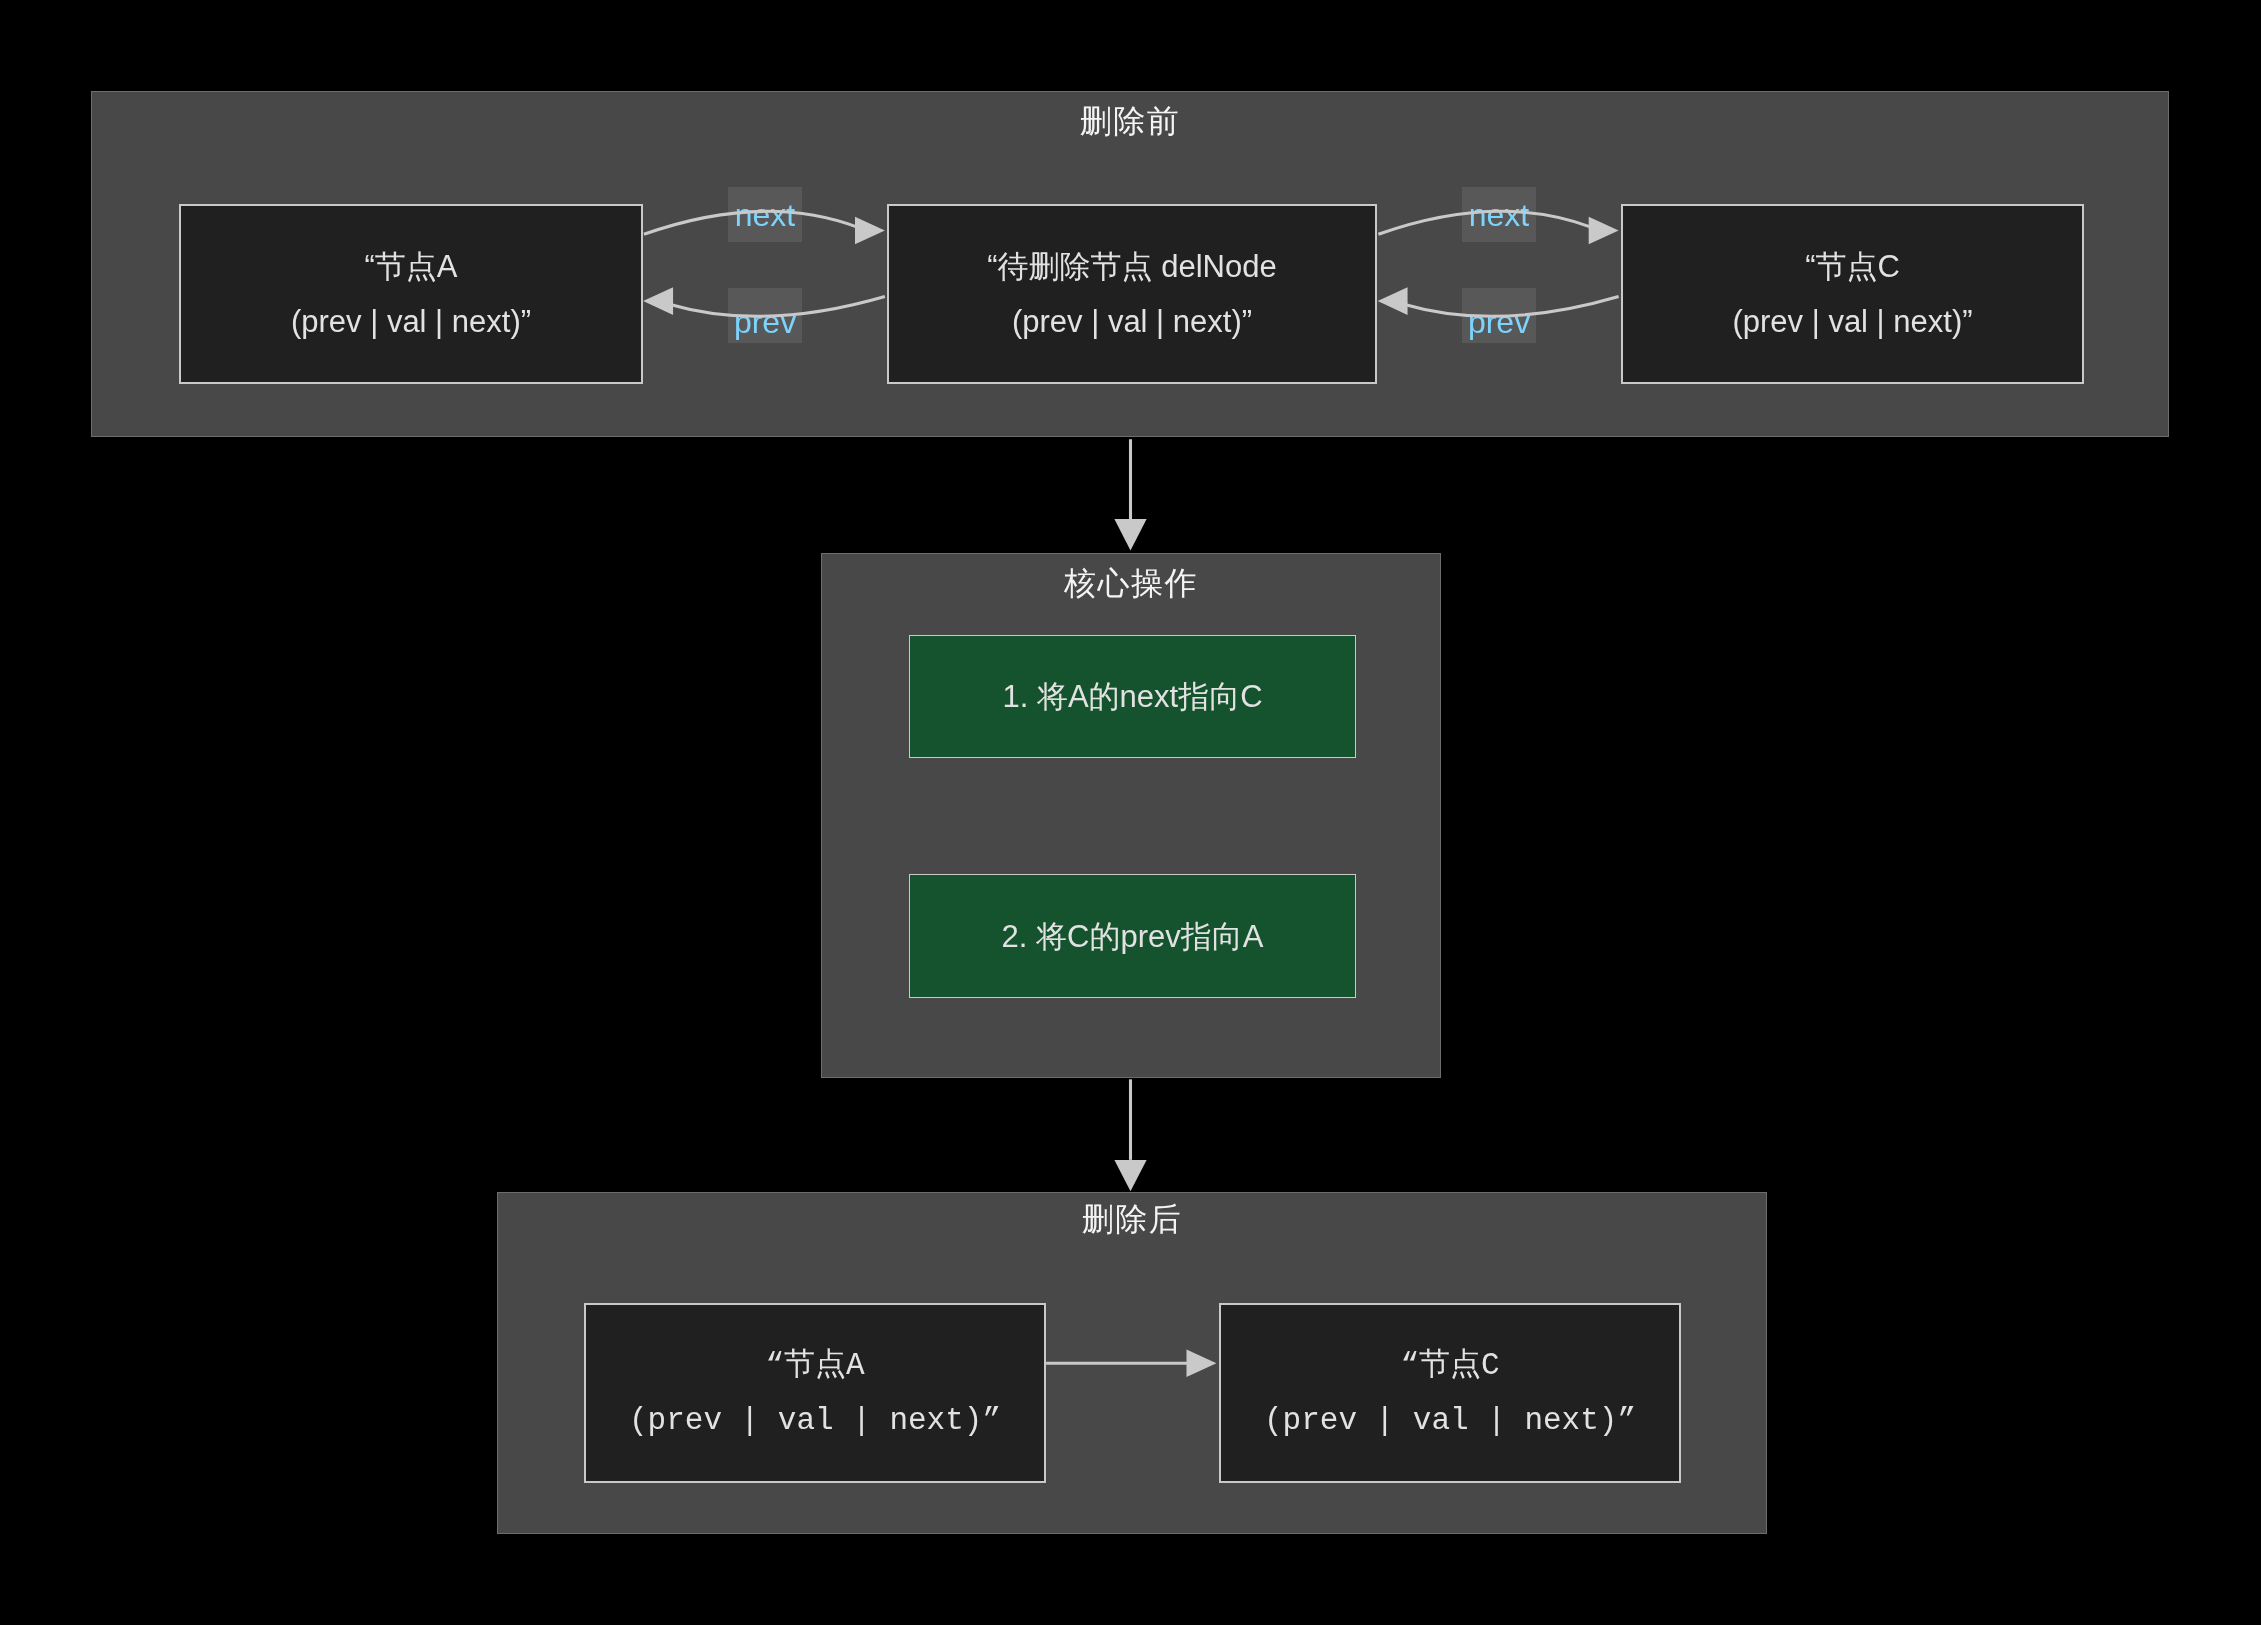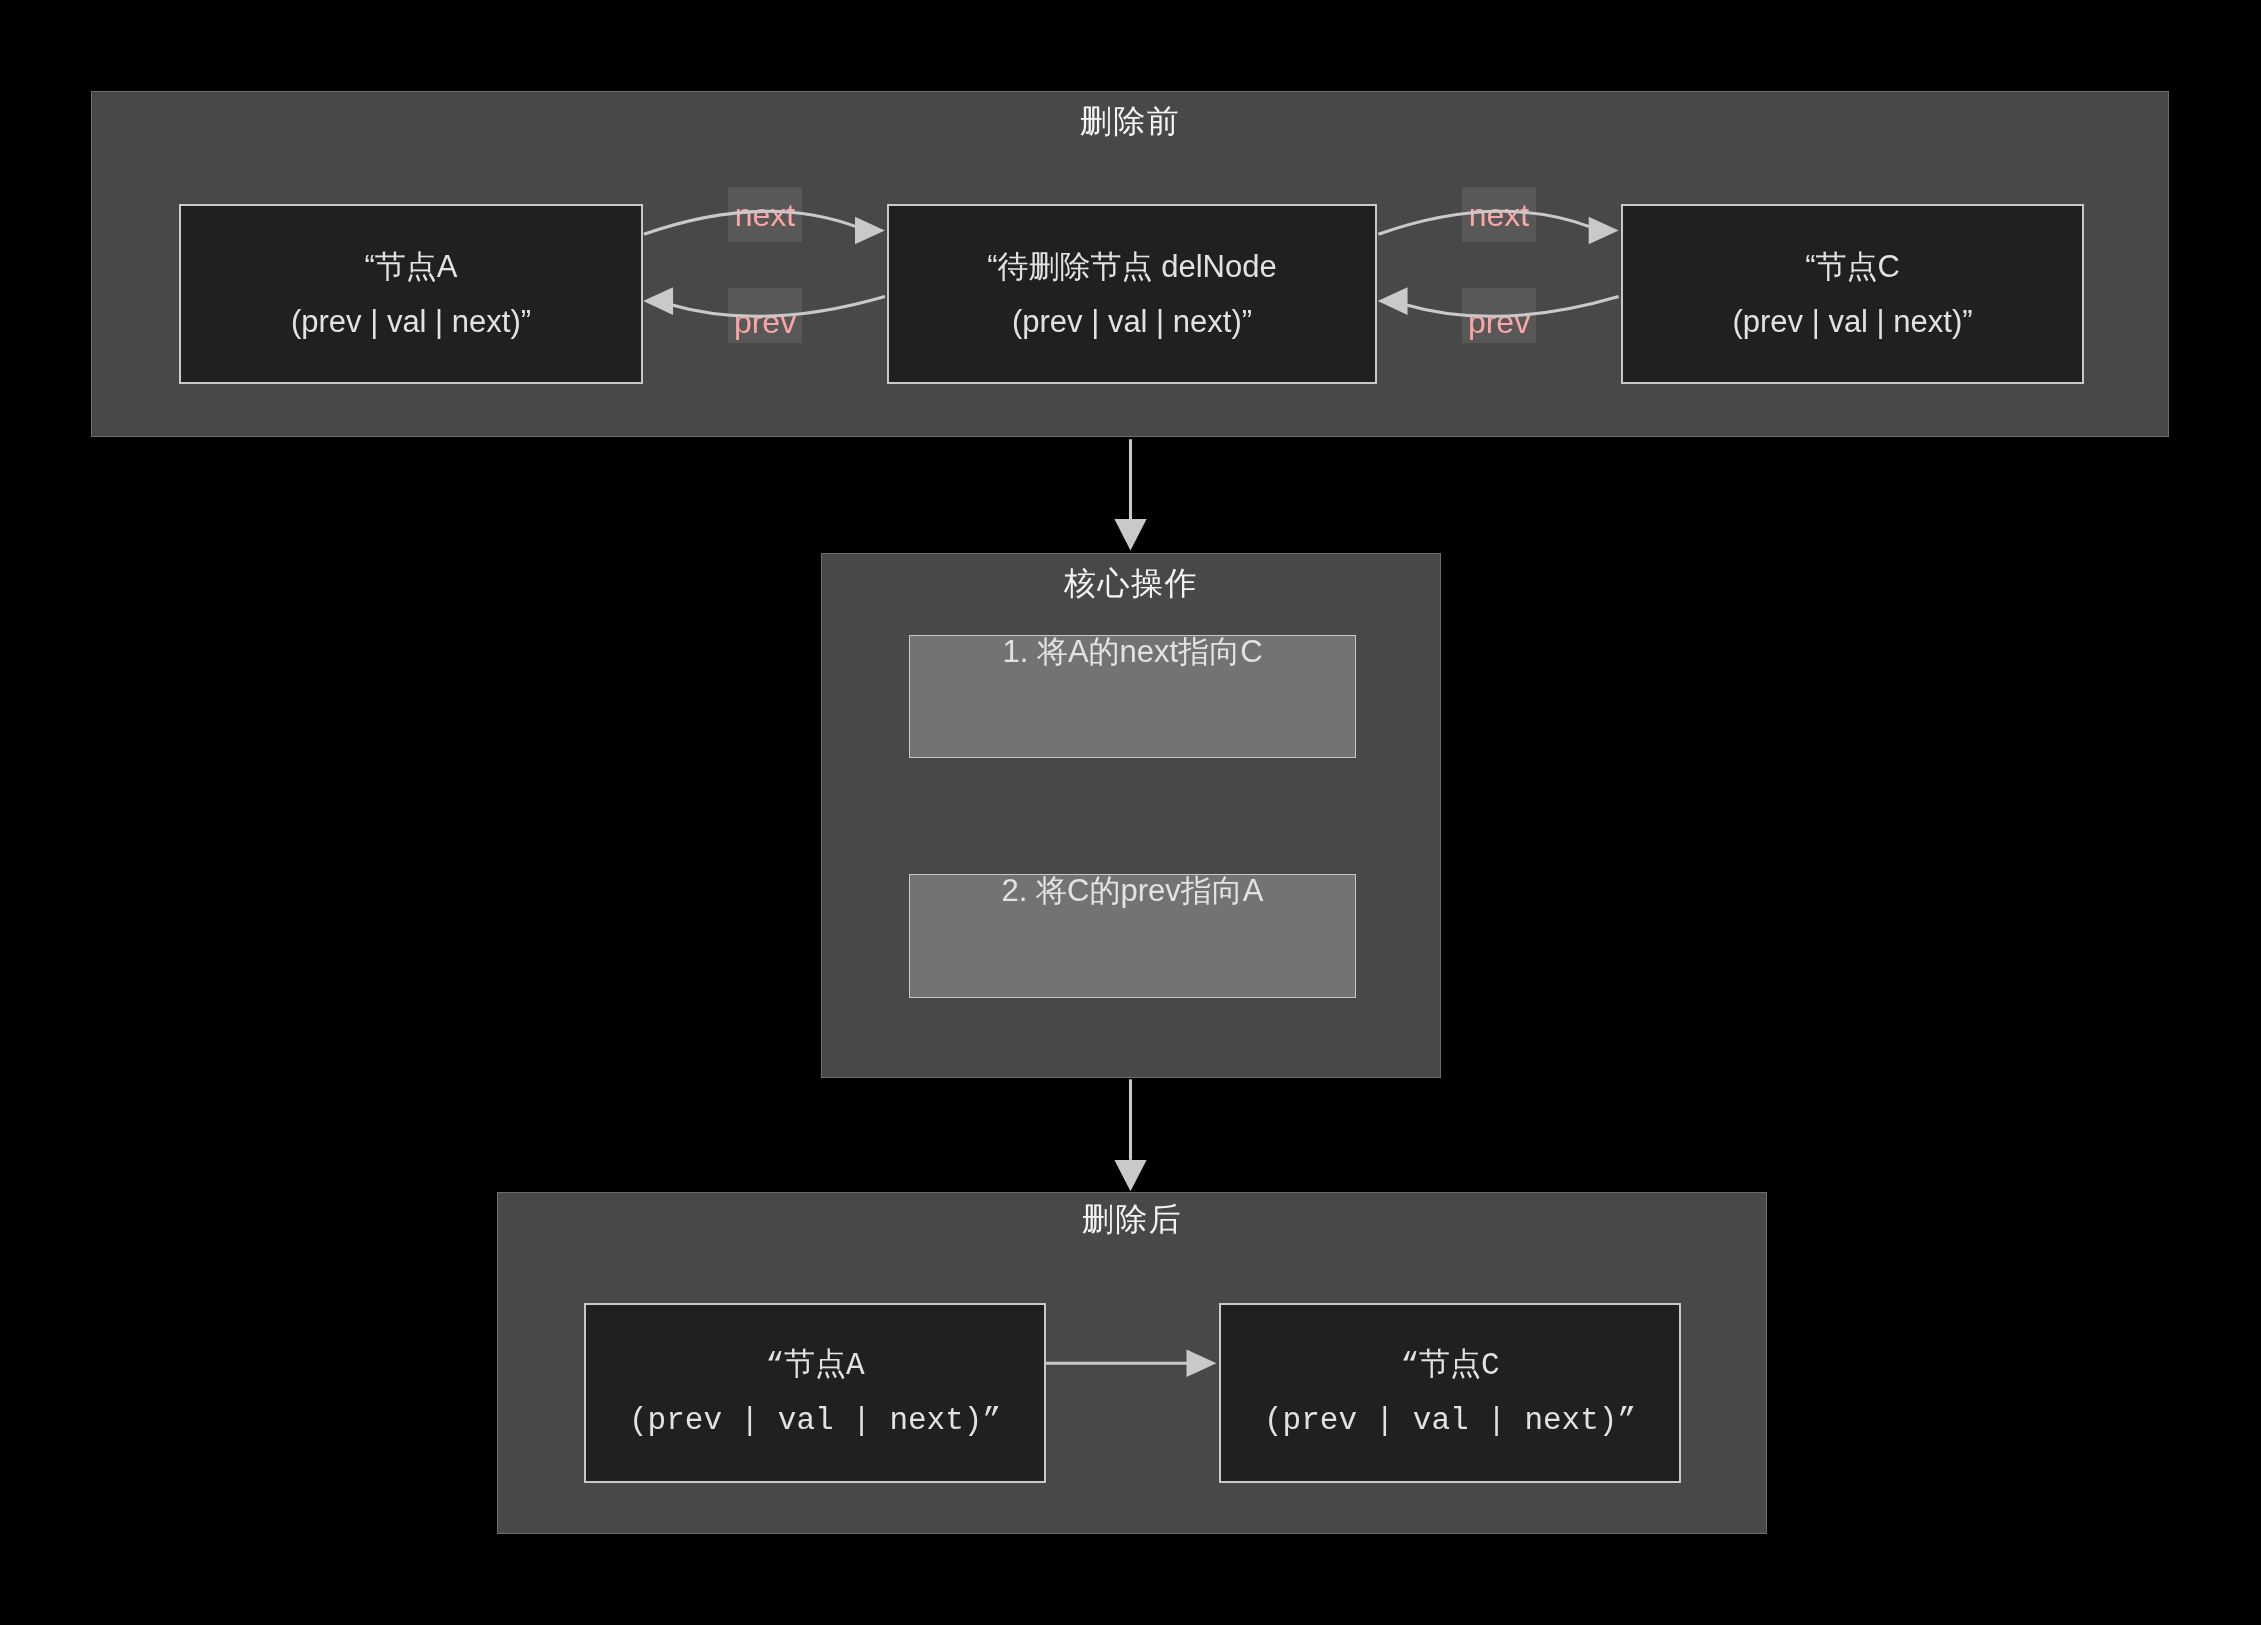--- a/index.html
+++ b/index.html
@@ -61,41 +61,42 @@
   .node-del-before { left: 795px; top: 83px; width: 490px; height: 180px; }
   .node-c-before   { left: 1529px; top: 83px; width: 463px; height: 180px; }
   
   .node-a-after { left: 86px; top: 81px; width: 462px; height: 180px; }
   .node-c-after { left: 721px; top: 81px; width: 462px; height: 180px; }
 
   .rel-label {
     position: absolute;
     width: 74px; height: 55px;
     background: #585858;
-    color: #fca5a5;
+    color: #7dd3fc;
     font-size: 32px;
     line-height: 1;
     display: flex;
     align-items: center;
     justify-content: center;
     overflow: visible;
   }
   .label-next-left  { left: 636px;  top: 95px; }
   .label-prev-left  { left: 636px;  top: 196px; align-items: flex-end; padding-bottom: 4.6px; box-sizing: border-box; }
   .label-next-right { left: 1370px; top: 95px; }
   .label-prev-right { left: 1370px; top: 196px; align-items: flex-end; padding-bottom: 4.6px; box-sizing: border-box; }
 
   .step-box {
     position: absolute;
     left: 87px;
     width: 447px;
-    background: #737373;
+    background: #14532d;
     border: 1.5px solid #c9c9c9;
     box-sizing: border-box;
     display: flex;
+    align-items: center;
     justify-content: center;
     color: #e2e2e2;
     font-size: 31px;
     line-height: 1;
     white-space: nowrap;
   }
   .step-1 { top: 81px; height: 123px; }
   .step-2 { top: 320px; height: 124px; }
 
   .arrows-layer {

